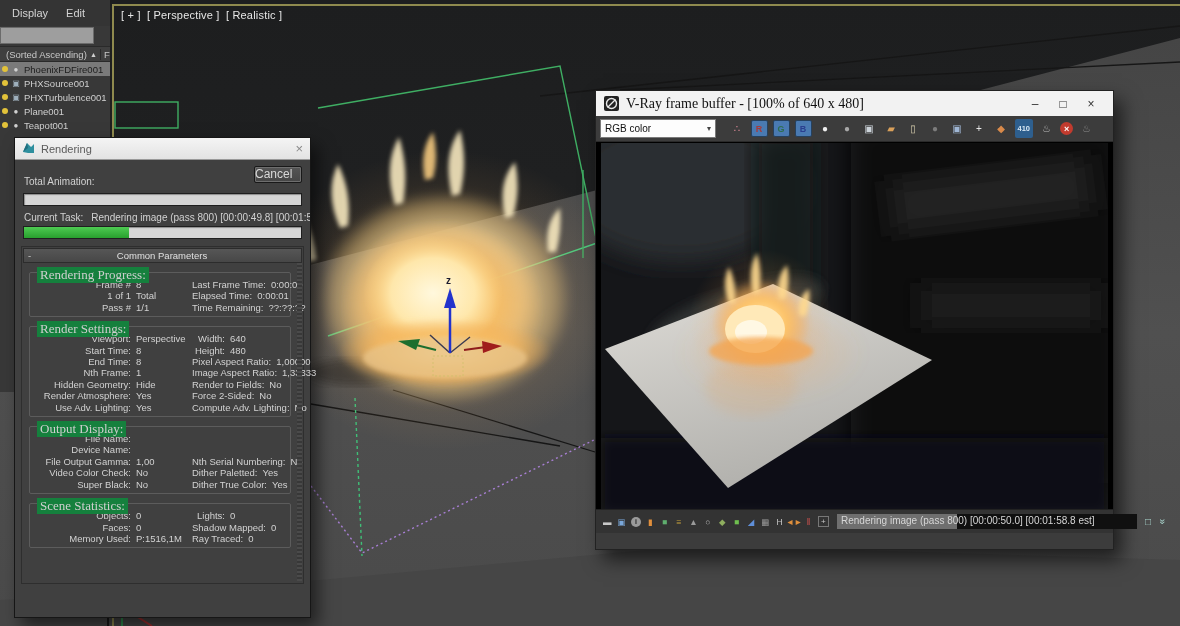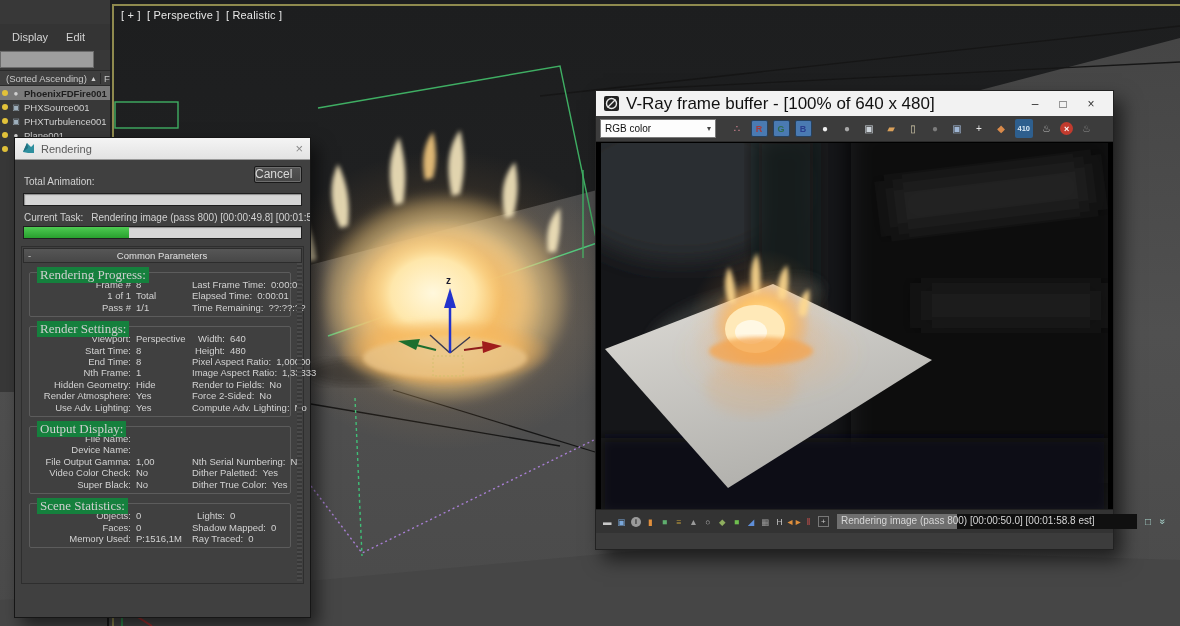--- a/index.html
+++ b/index.html
@@ -7,36 +7,36 @@
          font-family:"Liberation Sans",sans-serif;background:#3d3d3d;}
   
   .viewport-svg{position:absolute;left:0;top:0;z-index:0;}
   .vp-border-top{position:absolute;left:112px;top:4px;width:1068px;height:2px;background:#8f8a4e;z-index:1;}
   .vp-border-left{position:absolute;left:112px;top:4px;width:2px;height:622px;background:#8f8a4e;z-index:1;}
   .vp-label{position:absolute;left:121px;top:9px;z-index:2;color:#e6e6e6;font-size:11px;letter-spacing:.2px;cursor:default;}
   .vp-label span{margin-right:3px;}
   
   .explorer{position:absolute;left:0;top:0;width:110px;height:392px;background:#383838;
             border-right:1px solid #1e1e1e;z-index:3;color:#cfcfcf;font-size:10px;}
-  .ex-menubar{height:26px;background:#343434;display:flex;align-items:center;gap:18px;padding-left:12px;margin-top:24px;}
+  .ex-menubar{height:26px;background:#343434;display:flex;align-items:center;gap:18px;padding-left:12px;}
   .ex-menu{font-size:11px;color:#d4d4d4;cursor:default;}
   .ex-search{margin:1px 14px 2px 0;height:15px;background:#9e9e9e;border:1px solid #6b6b6b;
              width:86px;display:block;font-size:10px;color:#222;padding:0 3px;}
   .ex-header{height:14px;display:flex;align-items:center;border-top:1px solid #2a2a2a;
              border-bottom:1px solid #2a2a2a;background:#3f3f3f;font-size:9.5px;color:#c8c8c8;}
   .ex-header .hname{flex:0 0 84px;padding-left:6px;white-space:nowrap;overflow:hidden;}
   .ex-header .sort{flex:0 0 10px;font-size:7px;color:#cfcfcf;}
   .ex-header .colf{border-left:1px solid #2a2a2a;padding-left:3px;flex:1;}
   .ex-row{height:14px;display:flex;align-items:center;gap:3px;padding-left:2px;cursor:default;}
   .ex-row .dot{width:6px;height:6px;border-radius:50%;background:#e2c23a;flex:0 0 6px;}
   .ex-row .obicon{width:10px;flex:0 0 10px;font-size:8px;text-align:center;color:#d0d0d0;}
   .ex-row[data-icon-kind="helper"] .obicon{color:#9fb0bd;}
   .ex-row .lbl{white-space:nowrap;overflow:hidden;font-size:9.5px;}
   .ex-row[data-selected="true"]{background:#7a7a7a;}
-  .ex-row[data-selected="true"] .lbl{color:#1d1d1d;font-weight:bold;}
+  .ex-row[data-selected="true"] .lbl{color:#1d1d1d;}
   
   .dlg{position:absolute;left:14px;top:128px;width:295px;height:479px;background:#404040;
        border:1px solid #161616;box-shadow:7px 9px 16px rgba(0,0,0,.55);z-index:4;
        color:#d2d2d2;font-size:10px;margin-top:9px;}
   .dlg-title{height:21px;background:linear-gradient(#f4f4f4,#e3e3e3);display:flex;align-items:center;
              padding:0 7px;color:#5a5a5a;font-size:11px;gap:6px;border-bottom:1px solid #9a9a9a;}
   .dlg-title .ttl{flex:1;}
   .dlg-close{color:#8a8a8a;font-size:13px;cursor:default;line-height:1;}
   .dlg-band{position:relative;height:30px;}
   .dlg-band .lab{position:absolute;left:9px;bottom:3px;}
@@ -59,21 +59,21 @@
   .prow .c1{text-align:right;padding-right:3px;white-space:nowrap;}
   .prow .c2{text-align:left;padding-left:2px;white-space:nowrap;}
   .prow .c3{text-align:right;padding-right:3px;white-space:nowrap;}
   .prow .c4{text-align:left;padding-left:2px;white-space:nowrap;}
   .scrollstrip{position:absolute;right:1px;top:16px;bottom:2px;width:5px;
                background:repeating-linear-gradient(#4a4a4a 0 2px,#383838 2px 4px);}
   
   .vfb{position:absolute;left:595px;top:90px;width:517px;height:458px;z-index:5;
        border:1px solid #222;box-shadow:8px 10px 18px rgba(0,0,0,.6);background:#3c3c3c;}
   .vfb-title{height:25px;background:#f2f2f2;display:flex;align-items:center;padding:0 8px;gap:7px;}
-  .vfb-title .ttl{flex:1;color:#111;font-size:17px;}
+  .vfb-title .ttl{flex:1;color:#111;font-size:14px;font-family:Liberation Serif, serif;}
   .win-ctl{width:28px;text-align:center;color:#333;font-size:12px;cursor:default;}
   .vfb-toolbar{height:25px;display:flex;align-items:center;background:#3c3c3c;padding:0 4px;gap:2px;
                border-bottom:1px solid #2a2a2a;}
   .combo{width:106px;height:17px;background:#fdfdfd;border:1px solid #7a7a7a;color:#111;
          font-size:10px;display:flex;align-items:center;padding:0 4px;margin-right:8px;}
   .combo .cv{flex:1;}
   .combo .arr{color:#444;font-size:8px;}
   .tb-icon{width:17px;height:17px;margin:0 2.5px;display:flex;align-items:center;justify-content:center;
            font-size:10px;cursor:default;flex:0 0 auto;}
   .tb-icon[data-shape="chan"]{width:15px;height:15px;border:1px solid #26415e;font-weight:bold;font-size:9px;border-radius:2px;}

